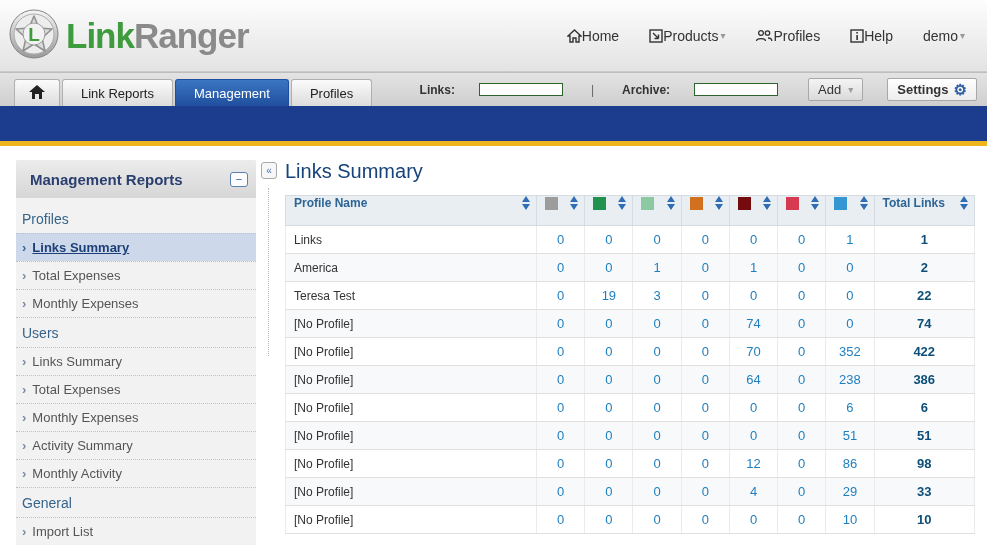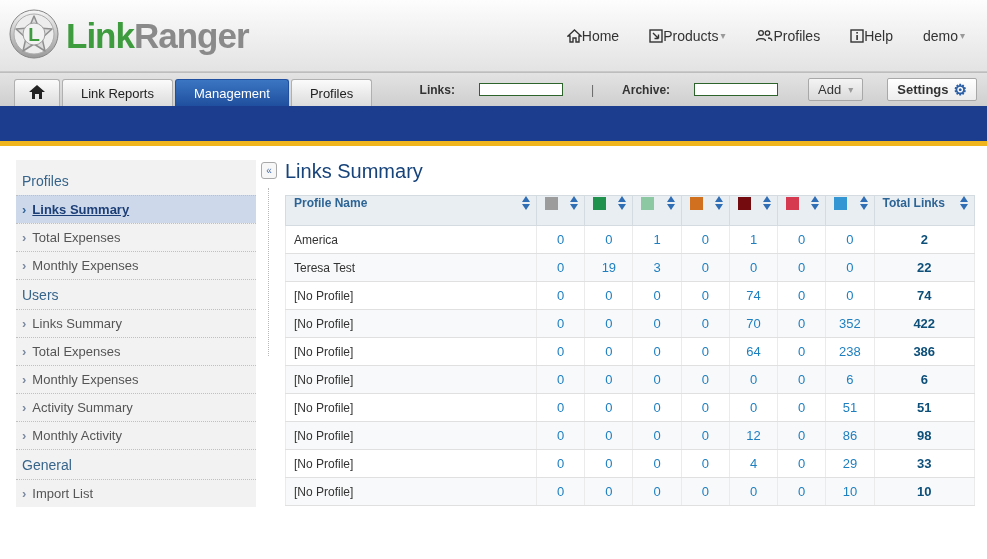--- a/index.html
+++ b/index.html
@@ -210,20 +210,24 @@
     </div>
   </div>
 </div>
 
 <div class="bluebar"></div>
 <div class="goldbar"></div>
 
 <div class="content">
 
   <aside class="sidebar">
+    <div class="sb-head">
+      <span class="sb-title">Management Reports</span>
+      <span class="sb-min">−</span>
+    </div>
     <div class="sb-body">
         <div class="sb-section" style="border-top: none;">Profiles</div>
         <div class="sb-item active">
           <span class="chev">›</span>
           <span class="lbl">Links Summary</span>
         </div>
         <div class="sb-item">
           <span class="chev">›</span>
           <span class="lbl">Total Expenses</span>
         </div>
@@ -348,20 +352,31 @@
                 <span class="sorter">
                   <i class="au"></i>
                   <i class="ad"></i>
                 </span>
               </span>
             </th>
           </tr>
         </thead>
       <tbody>
           <tr>
+            <td class="td-name">Links</td>
+            <td class="td-val">0</td>
+            <td class="td-val">0</td>
+            <td class="td-val">0</td>
+            <td class="td-val">0</td>
+            <td class="td-val">0</td>
+            <td class="td-val">0</td>
+            <td class="td-val">1</td>
+            <td class="td-total">1</td>
+          </tr>
+          <tr>
             <td class="td-name">America</td>
             <td class="td-val">0</td>
             <td class="td-val">0</td>
             <td class="td-val">1</td>
             <td class="td-val">0</td>
             <td class="td-val">1</td>
             <td class="td-val">0</td>
             <td class="td-val">0</td>
             <td class="td-total">2</td>
           </tr>

